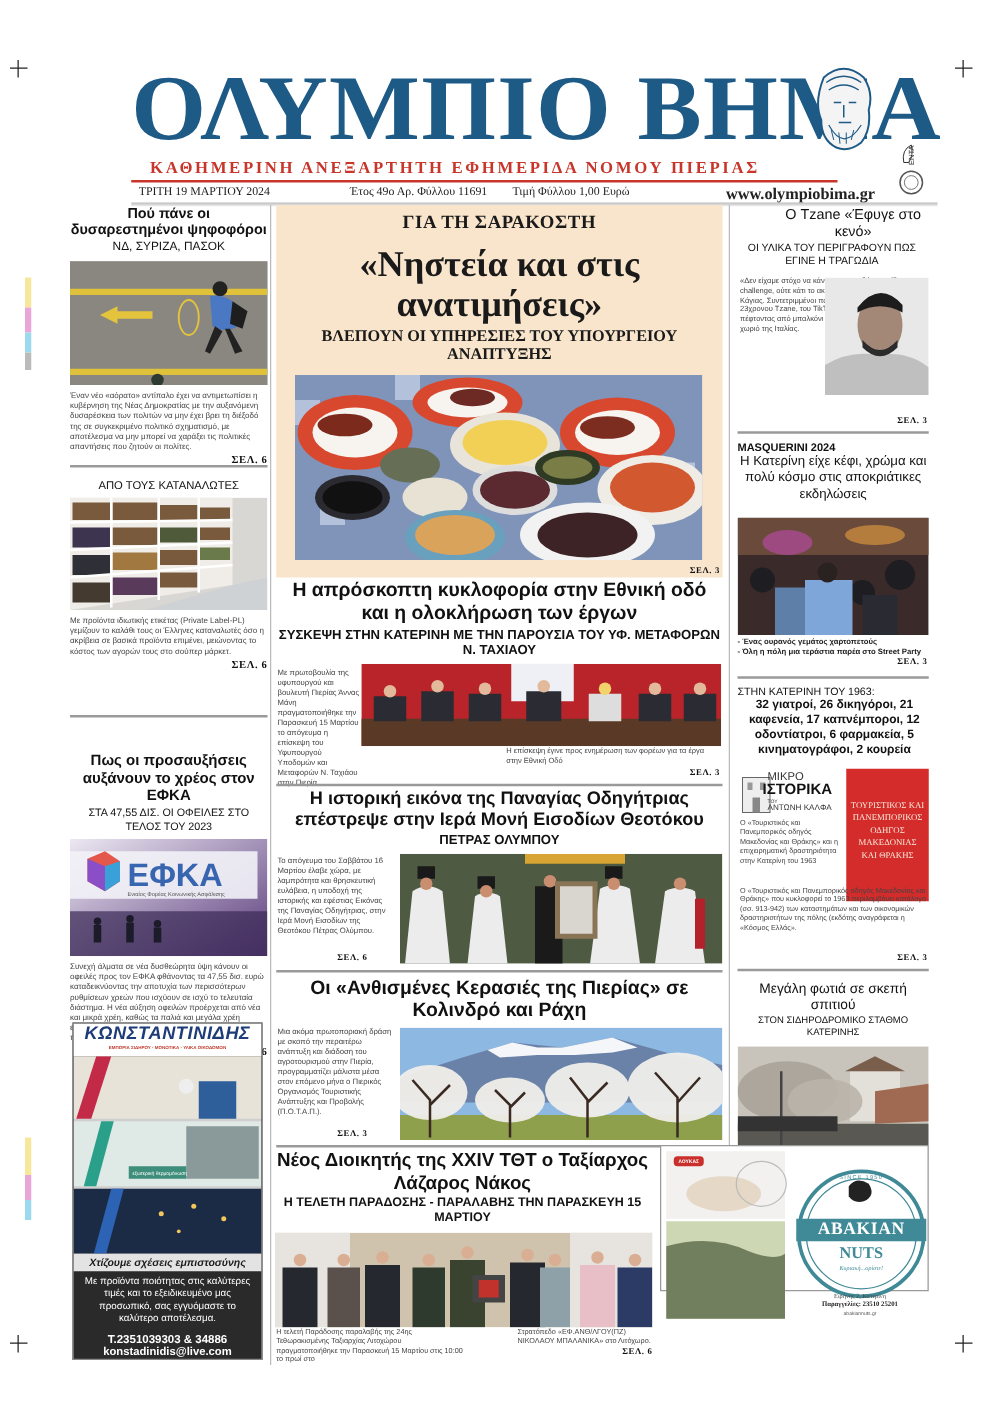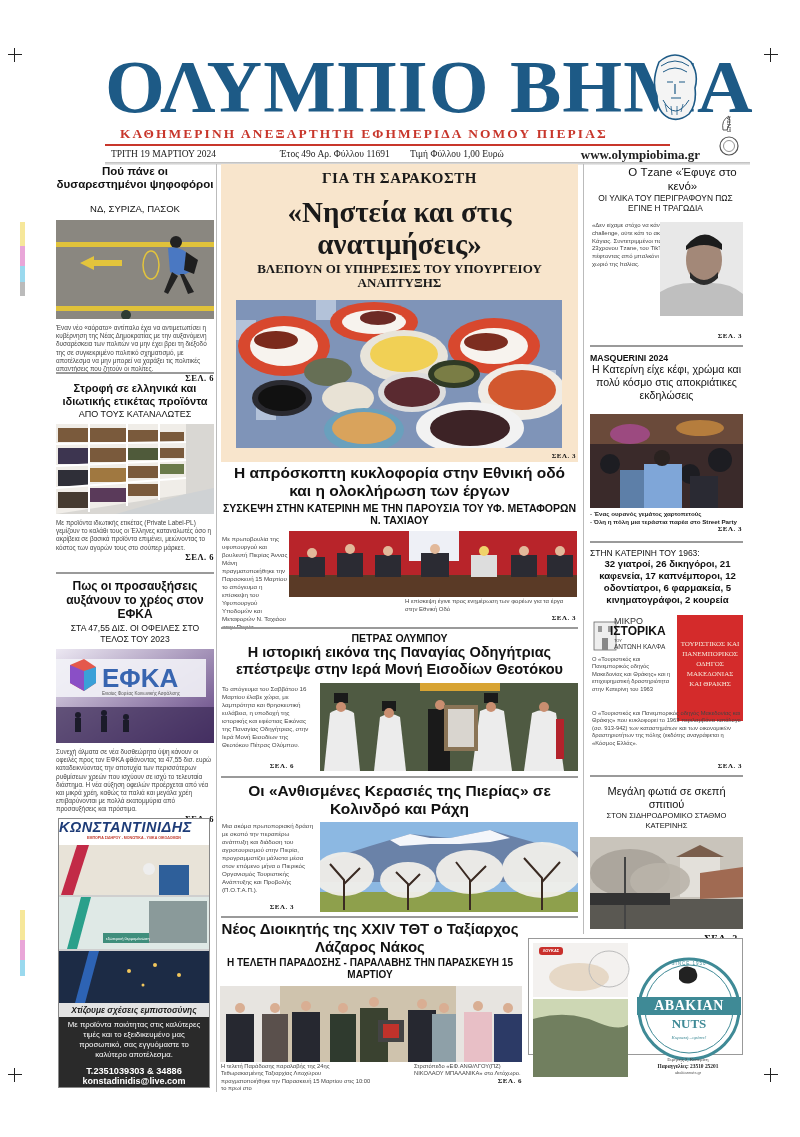--- a/index.html
+++ b/index.html
@@ -36,21 +36,21 @@
 
   .photo { position: absolute; overflow: hidden; }
 
   
   .lead-bg { position: absolute; left: 221px; top: 164px; width: 357px; height: 298px; background: #f8e5cc; }
   .lead-kicker { position: absolute; left: 221px; top: 170px; width: 357px; text-align: center; font-family: "Liberation Serif", serif; font-weight: bold; font-size: 15px; letter-spacing: 0.5px; }
   .lead-title { position: absolute; left: 221px; top: 196px; width: 357px; text-align: center; font-family: "Liberation Serif", serif; font-weight: bold; font-size: 29px; line-height: 32px; }
   .lead-sub { position: absolute; left: 221px; top: 262px; width: 357px; text-align: center; font-family: "Liberation Serif", serif; font-weight: bold; font-size: 13px; line-height: 14px; }
 
   .ad-konst { position: absolute; left: 58px; top: 818px; width: 152px; height: 270px; background: #2a2a2a; border: 1px solid #888; }
-  .ad-abakian { position: absolute; left: 528px; top: 938px; width: 215px; height: 117px; border: 1px solid #999; background: #fff; }
+  .ad-abakian { position: absolute; left: 528px; top: 916px; width: 215px; height: 117px; border: 1px solid #999; background: #fff; }
 </style>
 </head>
 <body>
 
 <div class="crop" style="left:8px;top:48px;"></div>
 <div class="crop" style="left:764px;top:48px;"></div>
 <div class="crop" style="left:8px;top:1068px;"></div>
 <div class="crop" style="left:764px;top:1068px;"></div>
 
 <div class="colorbar" style="top:222px;">
@@ -84,42 +84,41 @@
     <path d="M6 20 Q4 10 12 6 Q14 14 10 20 Z" fill="none" stroke="#333" stroke-width="0.8"></path>
     <text x="14" y="22" font-size="6" font-family="Liberation Sans, sans-serif" transform="rotate(-90 14 22)" fill="#333">ΕΝΤΑ</text>
     <circle cx="12" cy="36" r="9" fill="none" stroke="#555" stroke-width="1.2"></circle>
     <circle cx="12" cy="36" r="5.5" fill="none" stroke="#777" stroke-width="0.8"></circle>
   </svg>
   <div class="mast-bottom"></div>
 </header>
 
 <section class="block" style="left:56px;top:165px;width:158px;">
   <div class="h-sans" style="font-size:11.5px;line-height:13px;">Πού πάνε οι δυσαρεστημένοι ψηφοφόροι</div>
-  <div class="h-sub" style="font-size:9.5px;margin-top:12px;text-align:center;">ΝΔ, ΣΥΡΙΖΑ, ΠΑΣΟΚ</div>
+  <div class="h-sub" style="font-size:9.5px;margin-top:1px;text-align:center;">ΝΔ, ΣΥΡΙΖΑ, ΠΑΣΟΚ</div>
   <div class="photo" style="position:relative;margin-top:6px;width:158px;height:99px;background:#8e8c84;">
     <svg width="158" height="99" viewBox="0 0 158 99">
       <rect width="158" height="99" fill="#8a8780"></rect>
       <rect x="0" y="22" width="158" height="5" fill="#e0c23a"></rect>
       <rect x="0" y="86" width="158" height="5" fill="#e0c23a"></rect>
       <polygon points="24,43 38,36 38,40 66,40 66,46 38,46 38,50" fill="#e3c43c"></polygon>
       <ellipse cx="95" cy="45" rx="8" ry="14" fill="none" stroke="#e3c43c" stroke-width="1.5"></ellipse>
       <circle cx="120" cy="22" r="6" fill="#222"></circle>
       <path d="M112 28 Q122 26 130 32 L134 52 Q124 58 114 52 Z" fill="#4a78c2"></path>
       <path d="M130 32 L142 40 L138 54 L128 50 Z" fill="#1e1e1e"></path>
       <path d="M116 52 L108 72 L112 74 L122 56 Z M124 54 L132 74 L138 72 L128 54 Z" fill="#222"></path>
       <circle cx="70" cy="95" r="5" fill="#2d3b33"></circle>
     </svg>
   </div>
   <div class="body-small" style="margin-top:5px;">Έναν νέο «αόρατο» αντίπαλο έχει να αντιμετωπίσει η κυβέρνηση της Νέας Δημοκρατίας με την αυξανόμενη δυσαρέσκεια των πολιτών να μην έχει βρει τη διέξοδό της σε συγκεκριμένο πολιτικό σχηματισμό, με αποτέλεσμα να μην μπορεί να χαράξει τις πολιτικές απαντήσεις που ζητούν οι πολίτες.</div>
   <div class="page-ref">ΣΕΛ. 6</div>
 </section>
 <div class="rule" style="left:56px;top:372px;width:158px;"></div>
 
 <section class="block" style="left:56px;top:382px;width:158px;">
-  <div class="h-sans" style="font-size:11px;line-height:13px;">Στροφή σε ελληνικά και ιδιωτικής ετικέτας προϊόντα</div>
   <div class="h-sub" style="font-size:9px;margin-top:1px;">ΑΠΟ ΤΟΥΣ ΚΑΤΑΝΑΛΩΤΕΣ</div>
   <div class="photo" style="position:relative;margin-top:5px;width:158px;height:90px;">
     <svg width="158" height="90" viewBox="0 0 158 90">
       <rect width="158" height="90" fill="#d9d7d3"></rect>
       <polygon points="0,0 130,0 130,70 0,90" fill="#f0ede8"></polygon>
       <g fill="#7a5a3c">
         <rect x="2" y="4" width="30" height="14"></rect>
           <rect x="34" y="4" width="36" height="14"></rect>
           <rect x="72" y="6" width="30" height="12"></rect>
           <rect x="104" y="8" width="24" height="10"></rect>
@@ -144,21 +143,21 @@
           <line x1="103" y1="0" x2="103" y2="76"></line>
       </g>
       <polygon points="130,70 158,64 158,90 60,90" fill="#cfd2d4"></polygon>
     </svg>
   </div>
   <div class="body-small" style="margin-top:5px;">Με προϊόντα ιδιωτικής ετικέτας (Private Label-PL) γεμίζουν το καλάθι τους οι Έλληνες καταναλωτές όσο η ακρίβεια σε βασικά προϊόντα επιμένει, μειώνοντας το κόστος των αγορών τους στο σούπερ μάρκετ.</div>
   <div class="page-ref">ΣΕΛ. 6</div>
 </section>
 <div class="rule" style="left:56px;top:572px;width:158px;"></div>
 
-<section class="block" style="left:56px;top:579px;width:158px;">
+<section class="block" style="left:56px;top:601px;width:158px;">
   <div class="h-sans" style="font-size:12px;line-height:14px;">Πως οι προσαυξήσεις αυξάνουν το χρέος στον ΕΦΚΑ</div>
   <div class="h-sub" style="font-size:8.6px;line-height:10.5px;margin-top:2px;">ΣΤΑ 47,55 ΔΙΣ. ΟΙ ΟΦΕΙΛΕΣ ΣΤΟ ΤΕΛΟΣ ΤΟΥ 2023</div>
   <div class="photo" style="position:relative;margin-top:5px;width:158px;height:94px;">
     <svg width="158" height="94" viewBox="0 0 158 94">
       <defs>
           <linearGradient id="efg" x1="0" y1="0" x2="1" y2="1">
             <stop offset="0" stop-color="#ece8f2"></stop>
             <stop offset="1" stop-color="#5b3c7d"></stop>
           </linearGradient>
         </defs>
@@ -179,21 +178,21 @@
           <rect x="67" y="71" width="6" height="12"></rect>
         </g>
     </svg>
   </div>
   <div class="body-small" style="margin-top:5px;">Συνεχή άλματα σε νέα δυσθεώρητα ύψη κάνουν οι οφειλές προς τον ΕΦΚΑ φθάνοντας τα 47,55 δισ. ευρώ καταδεικνύοντας την αποτυχία των περισσότερων ρυθμίσεων χρεών που ισχύουν σε ισχύ το τελευταία διάστημα. Η νέα αύξηση οφειλών προέρχεται από νέα και μικρά χρέη, καθώς τα παλιά και μεγάλα χρέη επιβαρύνονται με πολλά εκατομμύρια από προσαυξήσεις και πρόστιμα.</div>
   <div class="page-ref">ΣΕΛ. 6</div>
 </section>
 
 <aside class="ad-konst">
   <div style="position:absolute;left:0;top:0;width:150px;height:26px;background:#fff;">
-    <div style="font-family:'Liberation Sans',sans-serif;font-style:italic;font-weight:bold;font-size:14.5px;color:#1e3c78;letter-spacing:0.5px;line-height:17px;">ΚΩΝΣΤΑΝΤΙΝΙΔΗΣ</div>
+    <div style="text-align:center;font-family:'Liberation Sans',sans-serif;font-style:italic;font-weight:bold;font-size:14.5px;color:#1e3c78;letter-spacing:0.5px;line-height:17px;">ΚΩΝΣΤΑΝΤΙΝΙΔΗΣ</div>
     <div style="text-align:center;font-size:3.6px;color:#c0392b;font-weight:bold;">ΕΜΠΟΡΙΑ ΣΙΔΗΡΟΥ - ΜΟΝΩΤΙΚΑ - ΥΛΙΚΑ ΟΙΚΟΔΟΜΩΝ</div>
   </div>
   <svg style="position:absolute;left:0;top:26px;" width="150" height="158" viewBox="0 0 150 158">
     <rect width="150" height="158" fill="#cfcfcf"></rect>
     <rect x="0" y="0" width="150" height="50" fill="#e8e3d8"></rect>
     <polygon points="18,0 30,0 14,50 2,50" fill="#c22a47"></polygon>
     <rect x="100" y="20" width="30" height="30" fill="#2e5f9a"></rect>
     <circle cx="90" cy="24" r="6" fill="#eee"></circle>
     <rect x="0" y="52" width="150" height="52" fill="#dfe9e6"></rect>
     <polygon points="22,52 32,52 18,104 8,104" fill="#2aa08b"></polygon>
@@ -292,22 +291,22 @@
         <circle cx="235" cy="20" r="5"></circle>
         <circle cx="271" cy="20" r="5"></circle>
     </g>
   </svg>
 </div>
 <div class="body-small" style="position:absolute;left:405px;top:598px;width:172px;font-size:6px;line-height:7.5px;">Η επίσκεψη έγινε προς ενημέρωση των φορέων για τα έργα στην Εθνική Οδό</div>
 <div class="page-ref" style="position:absolute;left:530px;top:614px;width:46px;font-size:7px;">ΣΕΛ. 3</div>
 <div class="rule" style="left:221px;top:627px;width:357px;"></div>
 
 <section class="block" style="left:221px;top:631px;width:357px;">
+  <div class="h-sans" style="font-size:14.5px;line-height:17px;">Η ιστορική εικόνα της Παναγίας Οδηγήτριας επέστρεψε στην Ιερά Μονή Εισοδίων Θεοτόκου</div>
   <div class="h-sans" style="font-size:10.5px;line-height:12px;margin-top:1px;">ΠΕΤΡΑΣ ΟΛΥΜΠΟΥ</div>
-  <div class="h-sans" style="font-size:14.5px;line-height:17px;">Η ιστορική εικόνα της Παναγίας Οδηγήτριας επέστρεψε στην Ιερά Μονή Εισοδίων Θεοτόκου</div>
 </section>
 <div class="body-small" style="position:absolute;left:222px;top:685px;width:94px;font-size:6.2px;line-height:8px;">Το απόγευμα του Σαββάτου 16 Μαρτίου έλαβε χώρα, με λαμπρότητα και θρησκευτική ευλάβεια, η υποδοχή της ιστορικής και εφέστιας Εικόνας της Παναγίας Οδηγήτριας, στην Ιερά Μονή Εισοδίων της Θεοτόκου Πέτρας Ολύμπου.</div>
 <div class="page-ref" style="position:absolute;left:222px;top:762px;width:72px;font-size:7px;">ΣΕΛ. 6</div>
 <div class="photo" style="left:320px;top:683px;width:258px;height:88px;">
   <svg width="258" height="88" viewBox="0 0 258 88">
     <rect width="258" height="88" fill="#4f5a42"></rect>
     <rect x="100" y="0" width="80" height="8" fill="#d8a433"></rect>
     <g fill="#ececec">
       <path d="M10 30 Q22 22 34 30 L40 88 L4 88 Z"></path>
         <path d="M60 34 Q70 28 80 34 L86 88 L54 88 Z"></path>

